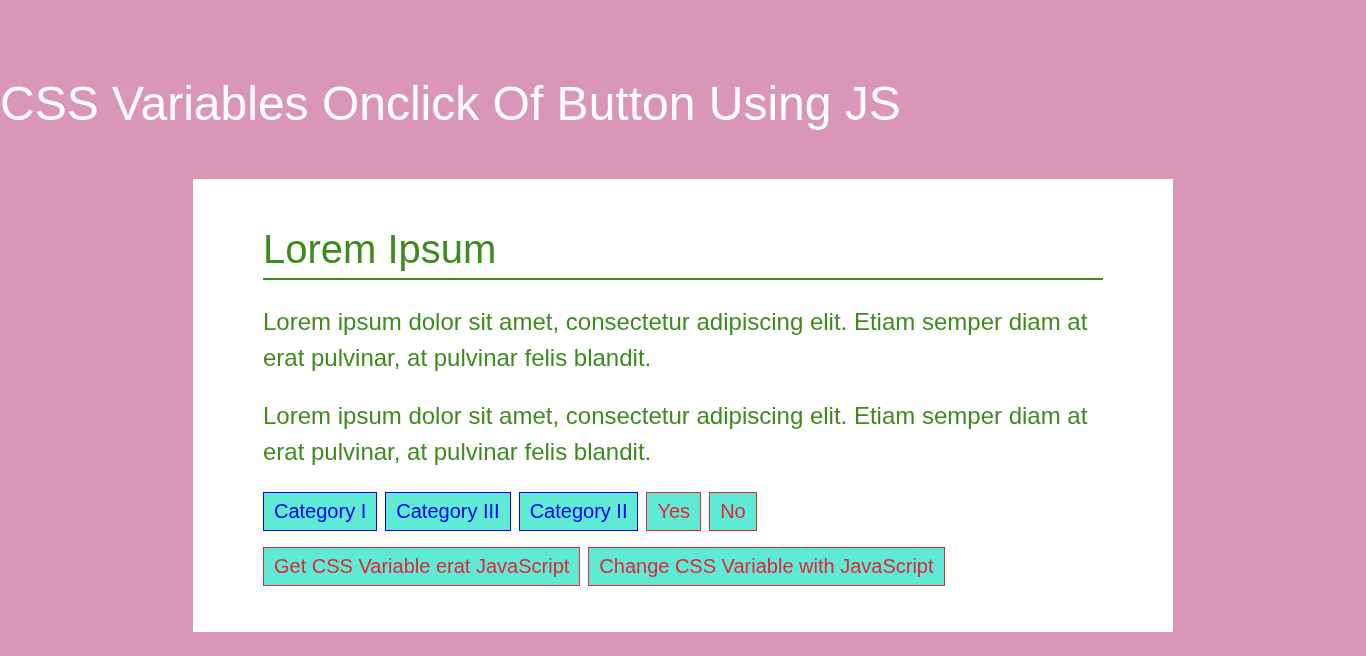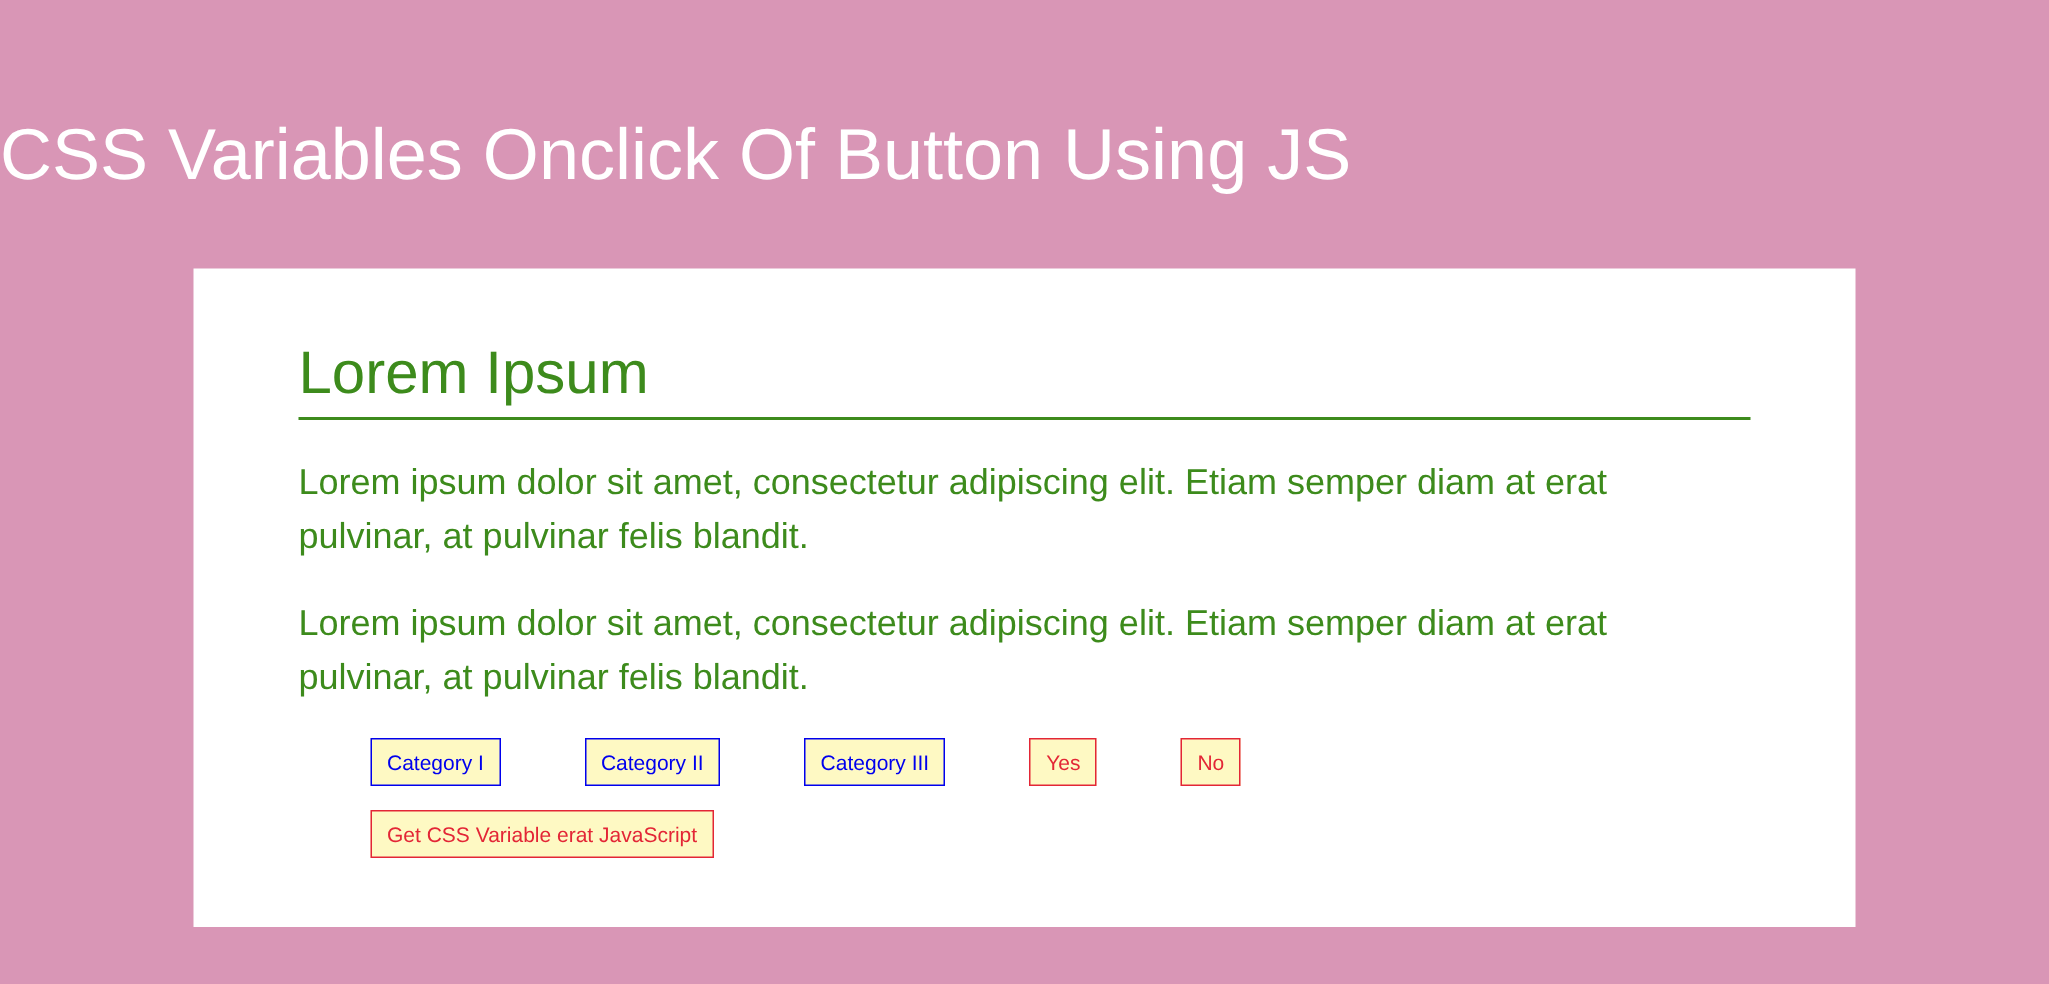--- a/index.html
+++ b/index.html
@@ -19,21 +19,21 @@
 .page-title{
   color:#fff;
   text-align:left;
   font-size:48px;
   font-weight:400;
   padding:76px 0 48px;
   margin:0;
 }
 .card{
   background:#fff;
-  width:1108px;
+  width:980px;
   margin:0 auto;
   padding:48px 70px 30px;
 }
 .section-heading{
   color:var(--green);
   font-size:40px;
   font-weight:400;
   margin:0 0 6px;
 }
 .divider{
@@ -47,49 +47,49 @@
   line-height:1.5;
   margin:0 0 22px;
 }
 .button-row{
   display:flex;
   flex-wrap:wrap;
   gap:8px;
   margin-bottom:16px;
 }
 .btn{
-  background:#fef9c3;
+  background:#5eead4;
   border:1px solid;
   padding:7px 10px;
-  font-size:14px;
+  font-size:20px;
   cursor:pointer;
   font-family:inherit;
-  margin-left:48px;
 }
 .btn-blue{color:var(--blue);border-color:var(--blue);}
 .btn-red{color:var(--red);border-color:var(--red);}
 </style>
 </head>
 <body>
 
 <h1 class="page-title">CSS Variables Onclick Of Button Using JS</h1>
 
 <div class="card">
 
   <h2 class="section-heading">Lorem Ipsum</h2>
   <hr class="divider">
 
   <p class="body-text">Lorem ipsum dolor sit amet, consectetur adipiscing elit. Etiam semper diam at erat pulvinar, at pulvinar felis blandit.</p>
   <p class="body-text">Lorem ipsum dolor sit amet, consectetur adipiscing elit. Etiam semper diam at erat pulvinar, at pulvinar felis blandit.</p>
 
   <div class="button-row">
     <button class="btn btn-blue">Category I</button>
+    <button class="btn btn-blue">Category III</button>
     <button class="btn btn-blue">Category II</button>
-    <button class="btn btn-blue">Category III</button>
     <button class="btn btn-red">Yes</button>
     <button class="btn btn-red">No</button>
   </div>
 
   <div class="button-row">
     <button class="btn btn-red">Get CSS Variable erat JavaScript</button>
+    <button class="btn btn-red">Change CSS Variable with JavaScript</button>
   </div>
 
 </div>
 
 </body></html>

